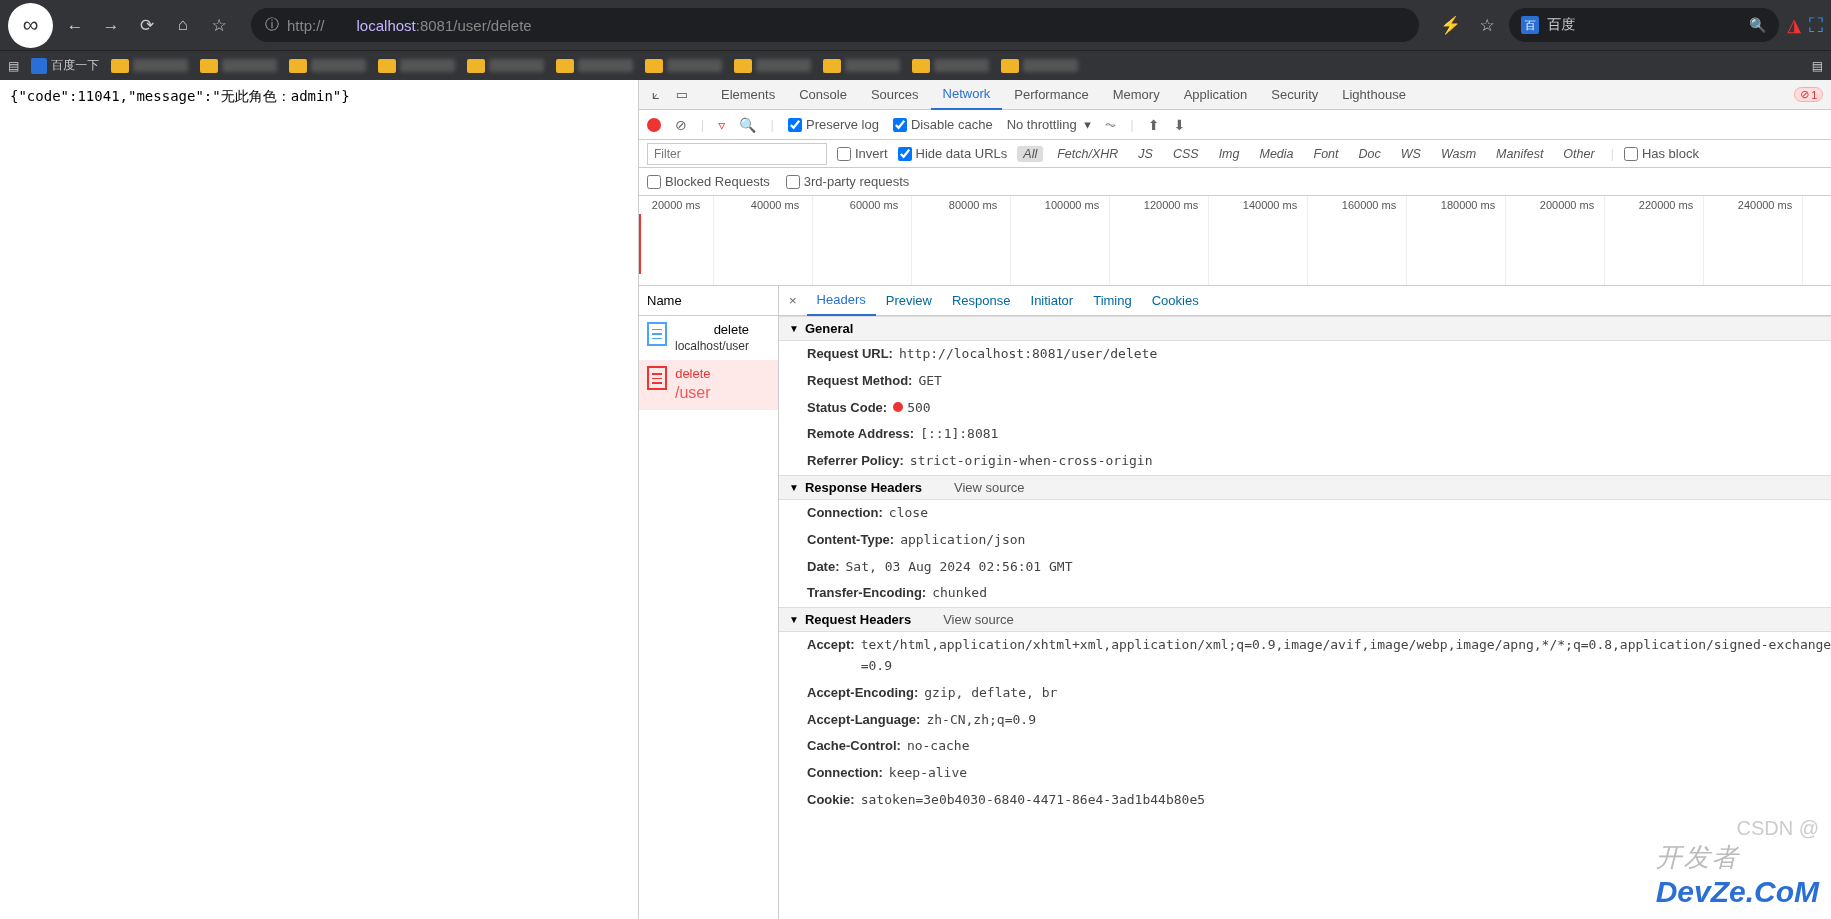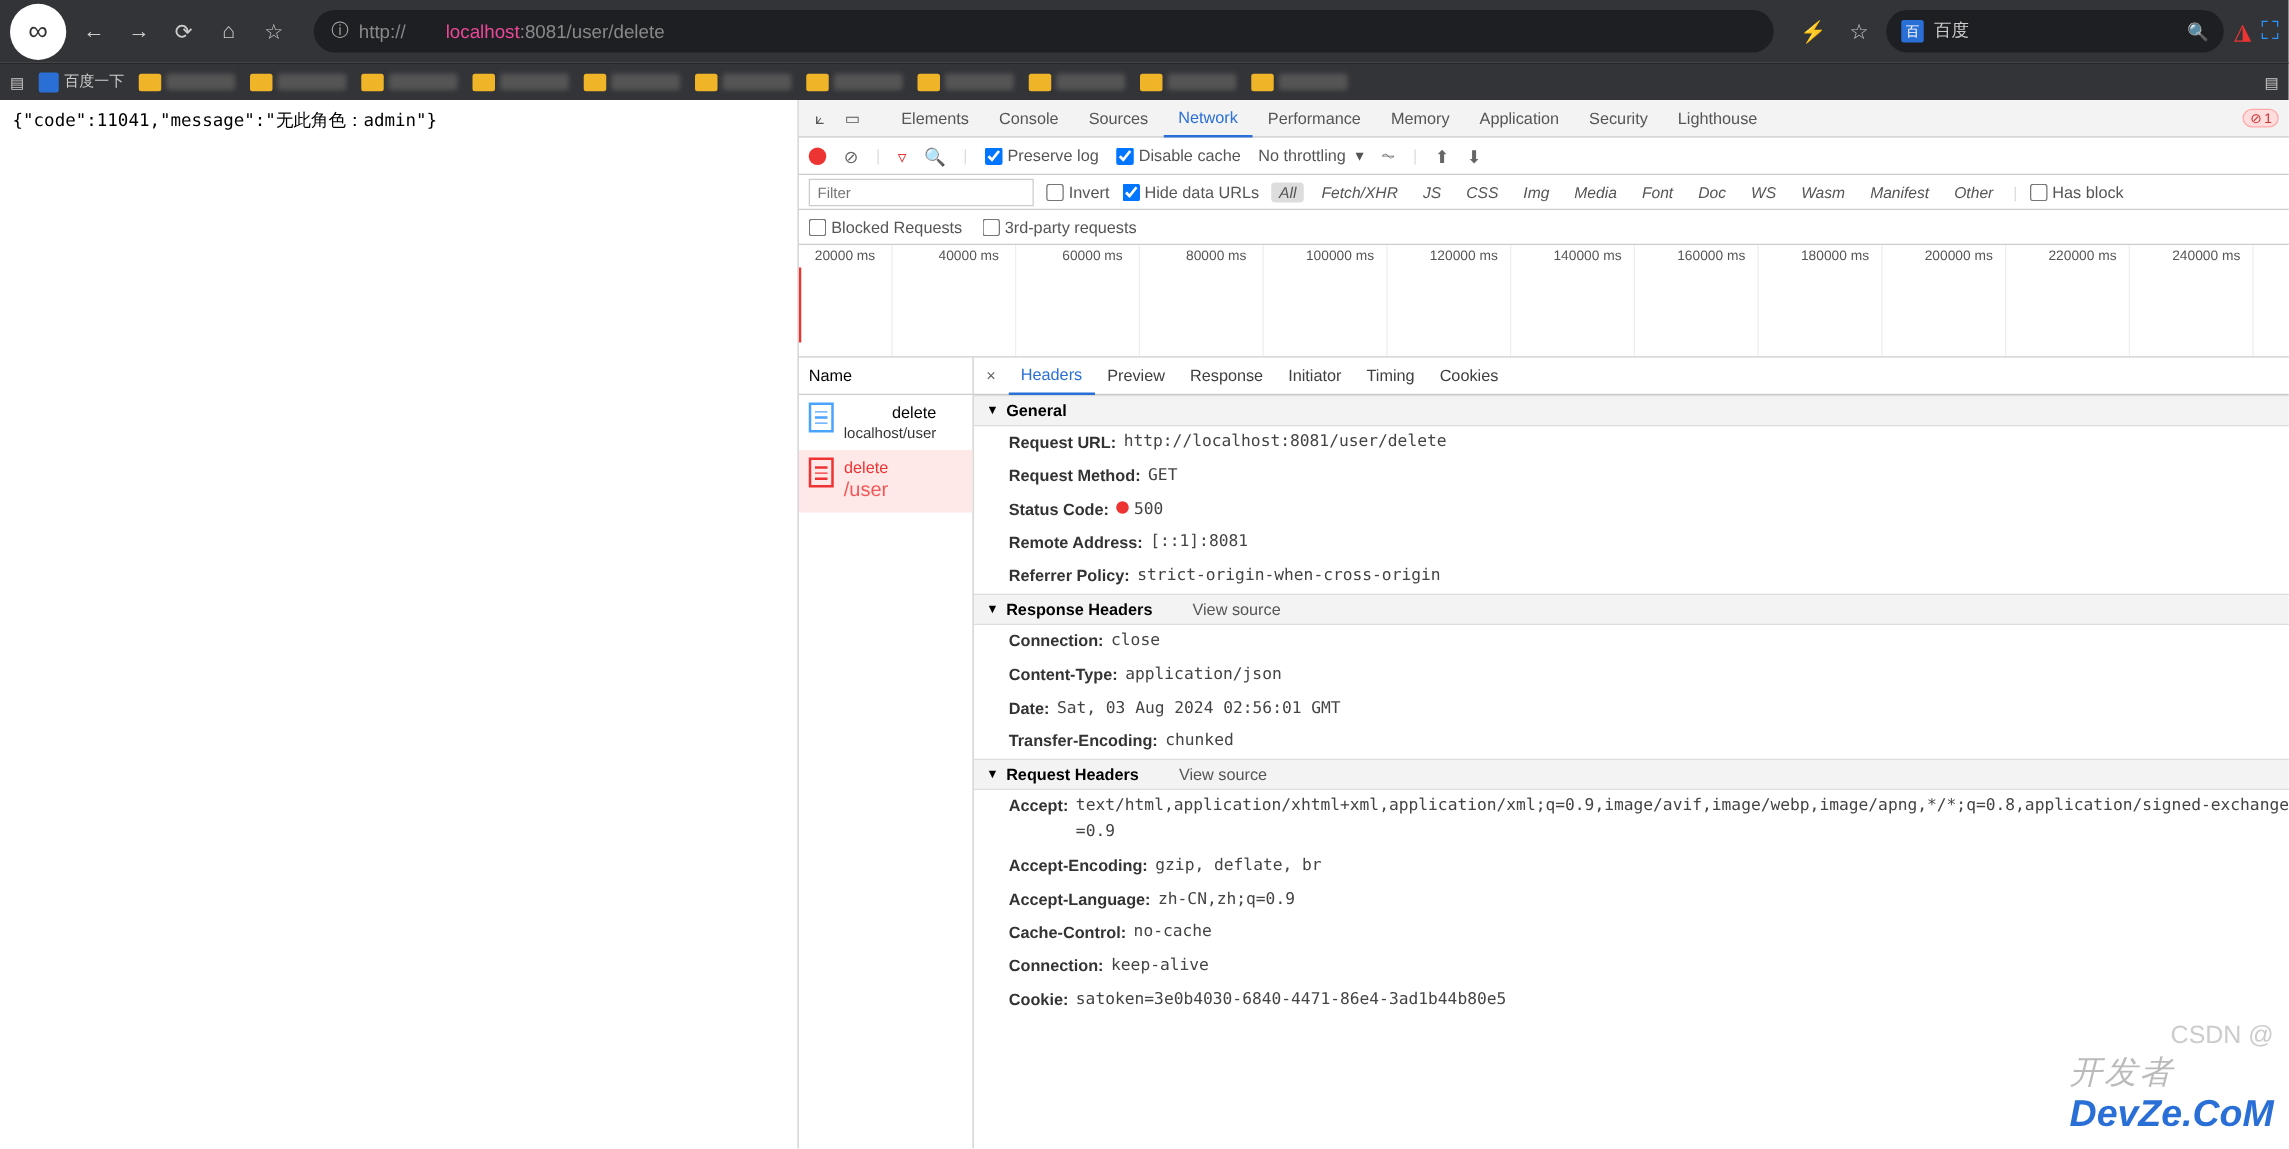--- a/index.html
+++ b/index.html
@@ -3,21 +3,21 @@
 <meta charset="utf-8">
 <style>
 * { margin:0; padding:0; box-sizing:border-box; font-family:Arial,"Microsoft YaHei",sans-serif; }
 body { width:1831px; height:919px; background:#fff; overflow:hidden; position:relative; }
 .top-bar { height:50px; background:#333438; display:flex; align-items:center; padding:0 8px; gap:8px; color:#ccc; }
 .profile-circle { width:45px; height:45px; background:#fff; border-radius:50%; display:flex; align-items:center; justify-content:center; font-size:22px; color:#333; }
 .nav-icon { width:28px; height:28px; display:flex; align-items:center; justify-content:center; border-radius:50%; cursor:pointer; font-size:17px; }
 .url-bar { flex:1; background:#1e1f22; border-radius:18px; height:34px; display:flex; align-items:center; padding:0 14px; gap:8px; margin:0 10px; color:#ccc; font-size:15px; }
 .url-info-icon { font-size:14px; color:#aaa; }
 .url-text .faded { color:#888; }
-.url-text .strong { color:#ec4899;padding-left:32px; }
+.url-text .strong { color:#c4b5fd;padding-left:32px; }
 .search-box { background:#1e1f22; border-radius:18px; height:34px; display:flex; align-items:center; padding:0 12px; gap:8px; color:#ccc; font-size:14px; width:270px; }
 .search-box .sicon { width:18px; height:18px; background:#2a6fd6; display:flex; align-items:center; justify-content:center; font-size:11px; color:#fff; border-radius:2px; }
 .ricon { color:#e33; font-size:18px; }
 .crop-icon { color:#2a96ff; font-size:20px; }
 
 .bm-bar { height:30px; background:#333438; display:flex; align-items:center; padding:0 8px; gap:12px; border-top:1px solid #222; }
 .bm-item { display:flex; align-items:center; gap:4px; font-size:12px; color:#ccc; cursor:pointer; }
 .bm-folder { width:18px; height:14px; background:#f0b429; border-radius:2px; }
 .bm-blur { background:#555; width:55px; height:13px; filter:blur(2px); border-radius:2px; }
 .baidu-ico { width:16px; height:16px; background:#2a6fd6; display:inline-block; border-radius:2px; }
@@ -62,21 +62,21 @@
 .req-row .doc-ico { width:20px; height:24px; border:2px solid; display:flex; flex-direction:column; justify-content:space-around; padding:3px; }
 .req-row .doc-ico span { height:1.5px; display:block; }
 .req-row.blue .doc-ico { border-color:#4aa3ff; } .req-row.blue .doc-ico span { background:#4aa3ff; }
 .req-row.red { background:#ffe8e8; } .req-row.red .doc-ico { border-color:#e33; } .req-row.red .doc-ico span { background:#e33; }
 .req-row .rtxt { font-size:13px; line-height:1.3; }
 .req-row.red .rtxt { color:#e33; }
 
 .detail { flex:1; display:flex; flex-direction:column; }
 .detail-tabs { height:30px; border-bottom:1px solid #ccc; display:flex; align-items:center; padding:0 6px; gap:6px; font-size:13px; }
 .detail-tabs .close { cursor:pointer; color:#666; padding:0 4px; }
-.dtab { padding:0 10px; height:30px; display:flex; align-items:center; cursor:pointer; color:#404040; }
+.dtab { padding:0 10px; height:30px; display:flex; align-items:center; cursor:pointer; color:#0369a1; }
 .dtab.active { color:#2a6fd6; border-bottom:2px solid #2a6fd6; }
 
 .detail-content { flex:1; overflow:auto; font-size:13px; }
 .sect-head { background:#f3f3f3; border-top:1px solid #ddd; border-bottom:1px solid #ddd; padding:4px 10px; font-weight:bold; display:flex; align-items:center; gap:6px; }
 .sect-head .tri { font-size:10px; }
 .vs-link { font-weight:normal; color:#555; margin-left:26px; cursor:pointer; }
 .kv { padding:3px 10px 3px 28px; display:flex; gap:6px; line-height:1.6; }
 .kv .k { font-weight:bold; color:#333; }
 .kv .v { font-family:Consolas,monospace; color:#444; flex:1; word-break:break-all; }
 .status-red { width:10px; height:10px; background:#e33; border-radius:50%; display:inline-block; margin-right:4px; }

